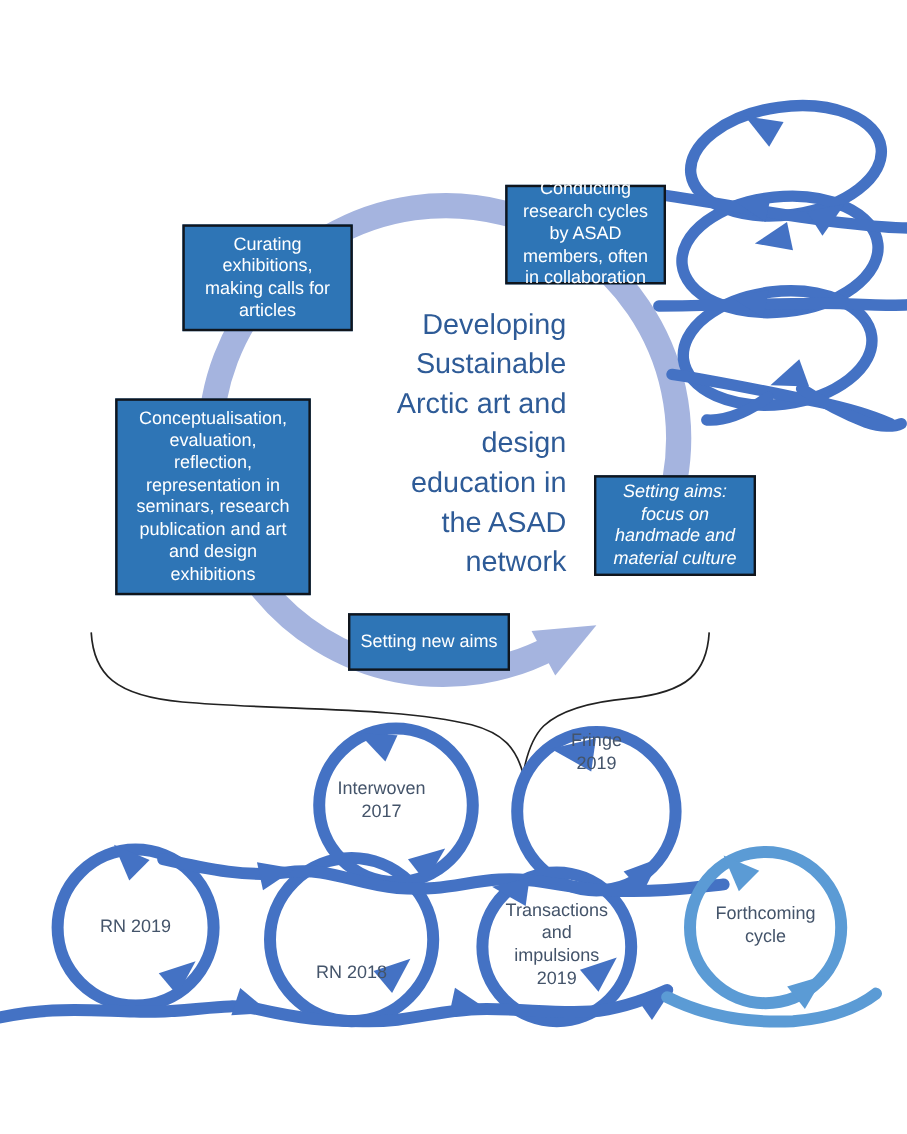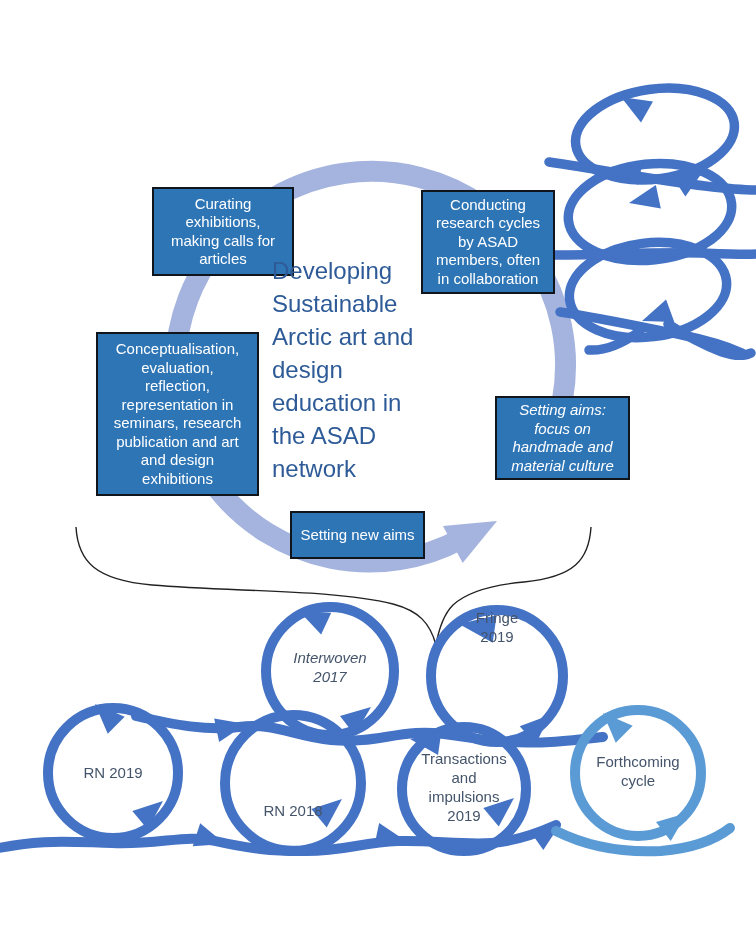--- a/index.html
+++ b/index.html
@@ -19,21 +19,21 @@
     display:flex;align-items:center;justify-content:center;
     text-align:center;
     font-size:15px;line-height:18.5px;
     white-space:pre-line;
     box-sizing:border-box;
   }
   .cycle-title{
     position:absolute;
     color:#2E5B97;
     font-size:24px;line-height:33px;
-    text-align:left;
+    text-align:right;
     white-space:pre-line;
   }
   .loop-label{
     position:absolute;
     color:#44546A;
     font-size:15px;line-height:19px;
     text-align:center;
     white-space:pre-line;
   }
 </style>
@@ -106,21 +106,21 @@
         <polygon points="0,0 -30,12 -30,-12" transform="translate(687,813) rotate(-38)"></polygon>
       </g>
     </g>
   </svg>
 
   <div class="stage-box" style="left:152px;top:187px;width:142px;height:89px;">Curating
 exhibitions,
 making calls for
 articles</div>
 
-  <div class="stage-box" style="left:421px;top:154px;width:134px;height:104px;margin-top:36px;">Conducting
+  <div class="stage-box" style="left:421px;top:154px;width:134px;height:83px;">Conducting
 research cycles
 by ASAD
 members, often
 in collaboration</div>
 
   <div class="stage-box" style="left:96px;top:332px;width:163px;height:164px;">Conceptualisation,
 evaluation,
 reflection,
 representation in
 seminars, research
@@ -140,21 +140,21 @@
 Arctic art and
 design
 education in
 the ASAD
 network</div>
 
   <div class="loop-label" style="left:63px;top:763px;width:100px;">RN 2019</div>
 
   <div class="loop-label" style="left:243px;top:771px;width:100px;margin-top:30px;">RN 2018</div>
 
-  <div class="loop-label" style="left:270px;top:648px;width:120px;font-style:italic;">Interwoven
+  <div class="loop-label" style="left:258px;top:648px;width:120px;">Interwoven
 2017</div>
 
   <div class="loop-label" style="left:447px;top:608px;width:100px;">Fringe
 2019</div>
 
   <div class="loop-label" style="left:404px;top:749px;width:120px;">Transactions
 and
 impulsions
 2019</div>
 

